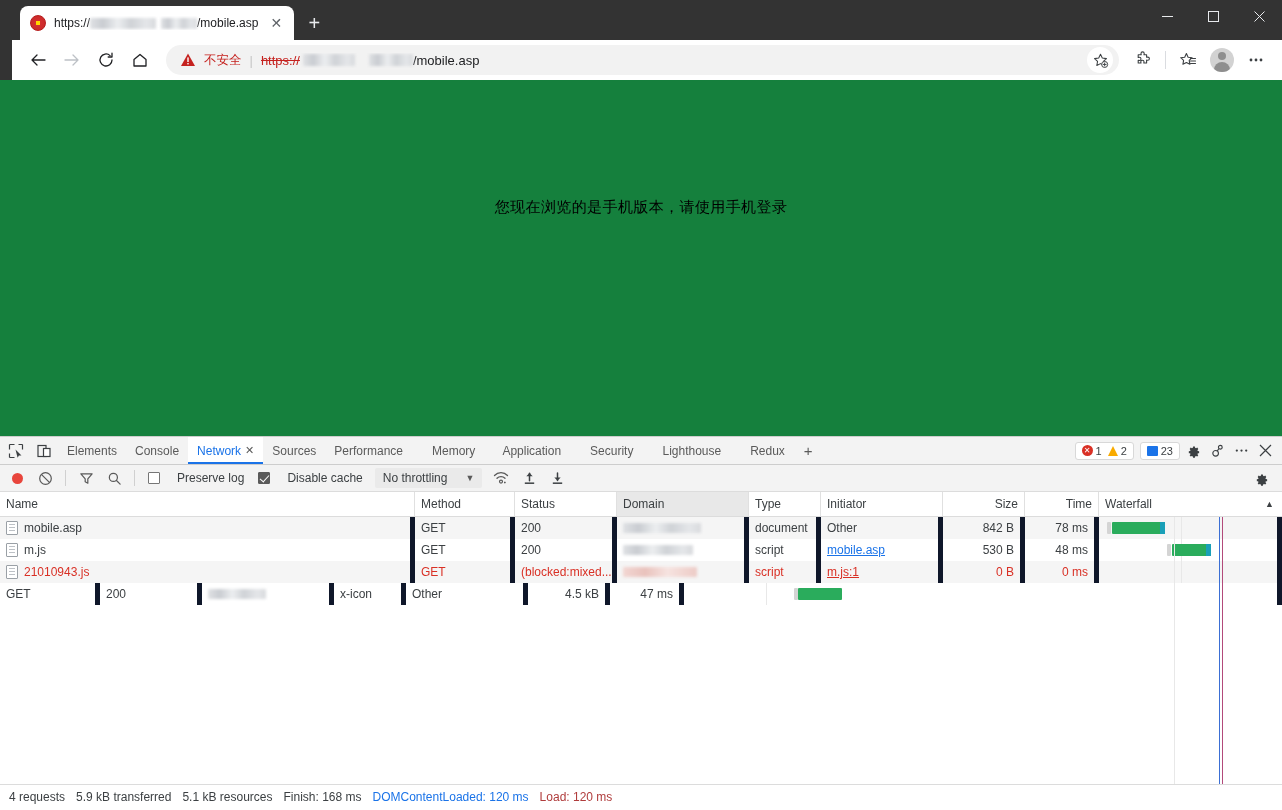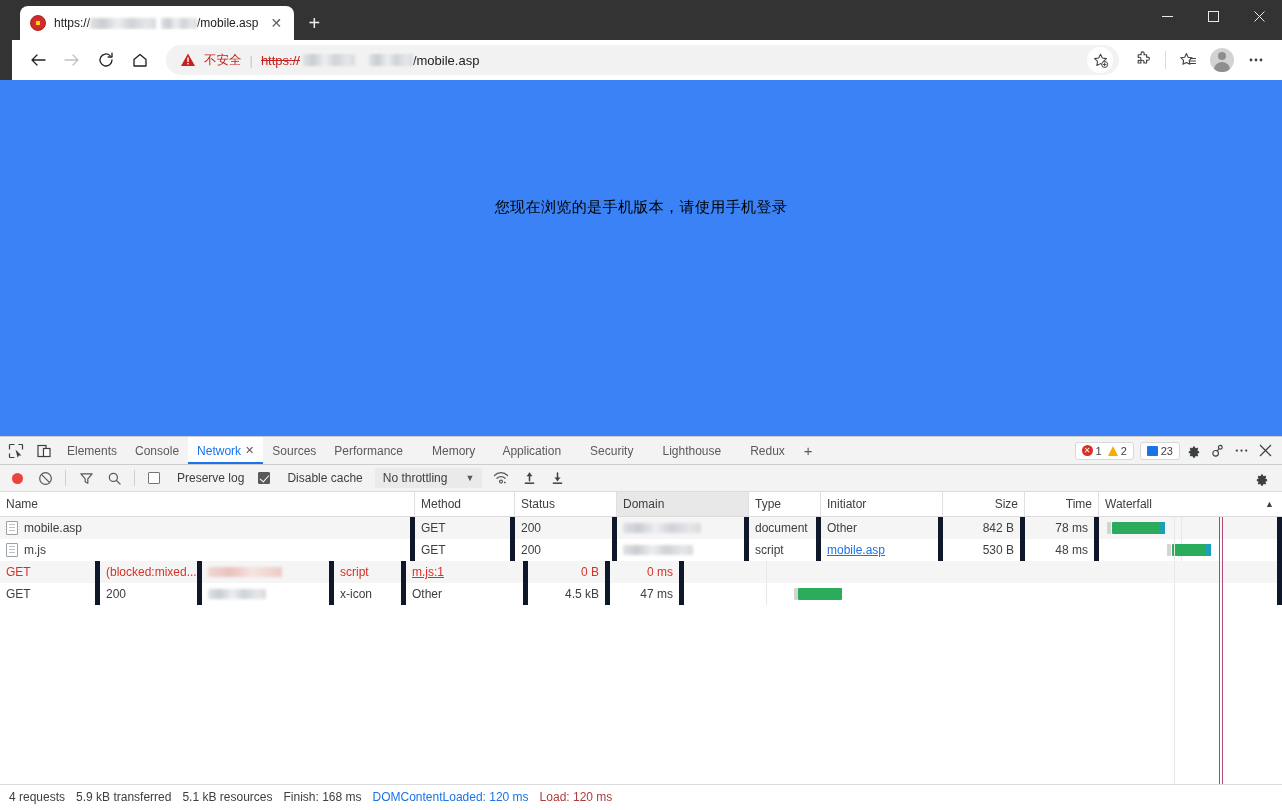--- a/index.html
+++ b/index.html
@@ -117,21 +117,21 @@
     background: #8e8e8e; transform: translateX(-50%);
   }
   .avatar::after {
     content: ""; position: absolute; left: 50%; top: 14px;
     width: 16px; height: 12px; border-radius: 8px 8px 0 0;
     background: #8e8e8e; transform: translateX(-50%);
   }
 
   
   .viewport {
-    height: 356px; background: #3b82f6;
+    height: 356px; background: #15803d;
     display: flex; align-items: flex-start; justify-content: center;
     position: relative;
   }
   .page-msg {
     margin-top: 118px;
     font-size: 15px; color: #000000;
     font-family: "DejaVu Sans", "Liberation Sans", sans-serif;
     letter-spacing: 0.4px;
   }
 
@@ -637,20 +637,24 @@
         <div class="col col-time">48 ms</div>
         <div class="col col-waterfall wf-cell">
           <div class="wf-gridline" style="left:82px"></div>
           <div class="wf-lead" style="left:68px"></div>
           <div class="wf-bar" style="left:73px;width:37px"></div>
           <div class="wf-tail" style="left:107px"></div>
         </div>
       </div>
 
       <div class="net-row odd error">
+        <div class="col col-name name-cell">
+          <span class="doc-icon lined"></span>
+          <span>21010943.js</span>
+        </div>
         <div class="col col-method">GET</div>
         <div class="col col-status">(blocked:mixed...</div>
         <div class="col col-domain">
           <span class="redact" style="width:74px;height:10px;background:linear-gradient(90deg,#f2d6d2 0%,#e9c2bc 30%,#f6e3e0 60%,#edcbc6 100%)"></span>
         </div>
         <div class="col col-type">script</div>
         <div class="col col-initiator">
           <span class="init-link">m.js:1</span>
         </div>
         <div class="col col-size">0 B</div>

